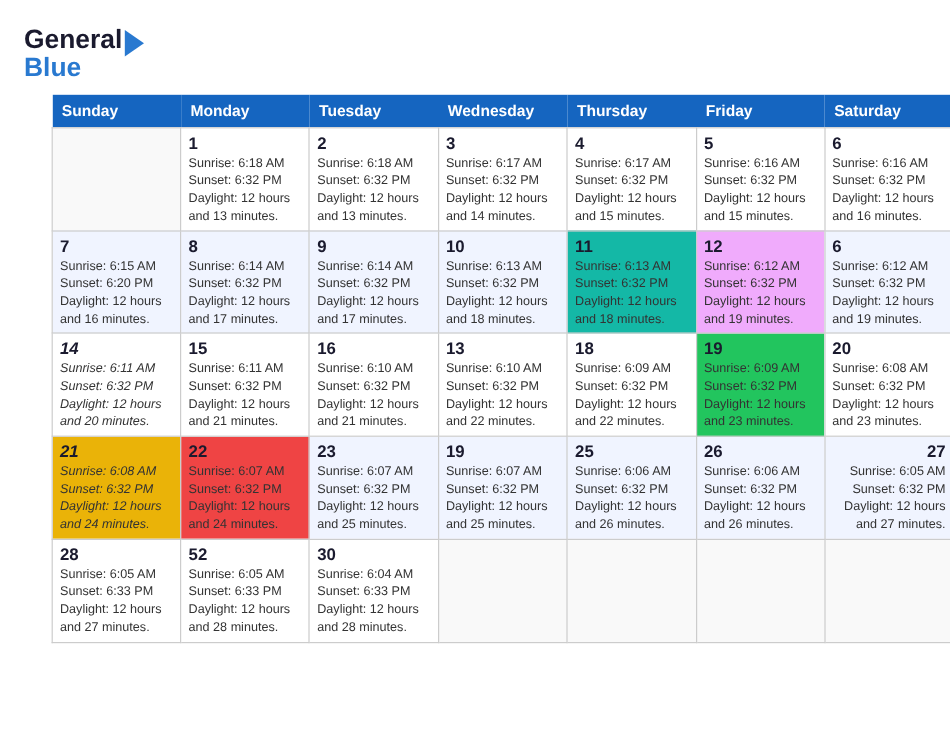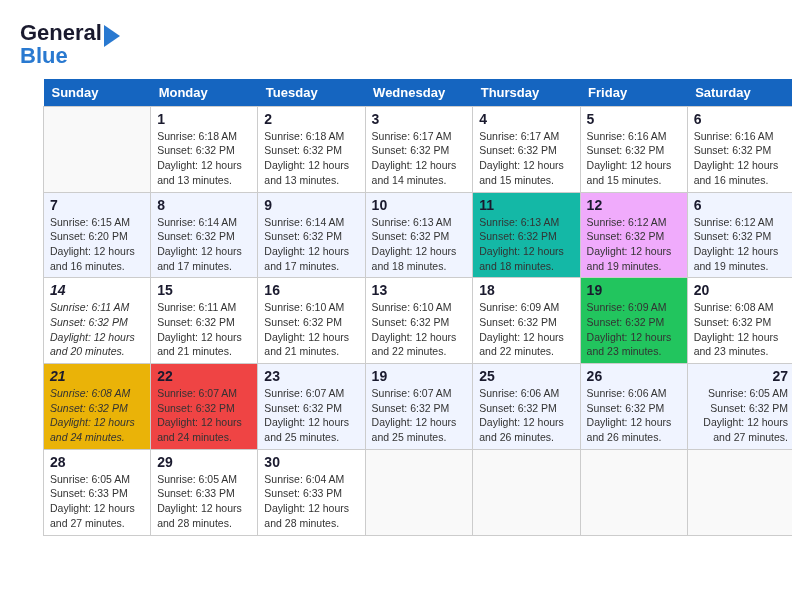--- a/index.html
+++ b/index.html
@@ -306,21 +306,21 @@
       </tr>
       <tr>
         <td style="background: rgb(255, 255, 255);">
           <span class="day-number">28</span>
           <div class="day-info" style="white-space: pre-line;">Sunrise: 6:05 AM
 Sunset: 6:33 PM
 Daylight: 12 hours
 and 27 minutes.</div>
         </td>
         <td style="background: rgb(255, 255, 255);">
-          <span class="day-number">29</span>
+          <span class="day-number">52</span>
           <div class="day-info" style="white-space: pre-line;">Sunrise: 6:05 AM
 Sunset: 6:33 PM
 Daylight: 12 hours
 and 28 minutes.</div>
         </td>
         <td style="background: rgb(255, 255, 255);">
           <span class="day-number">30</span>
           <div class="day-info" style="white-space: pre-line;">Sunrise: 6:04 AM
 Sunset: 6:33 PM
 Daylight: 12 hours

